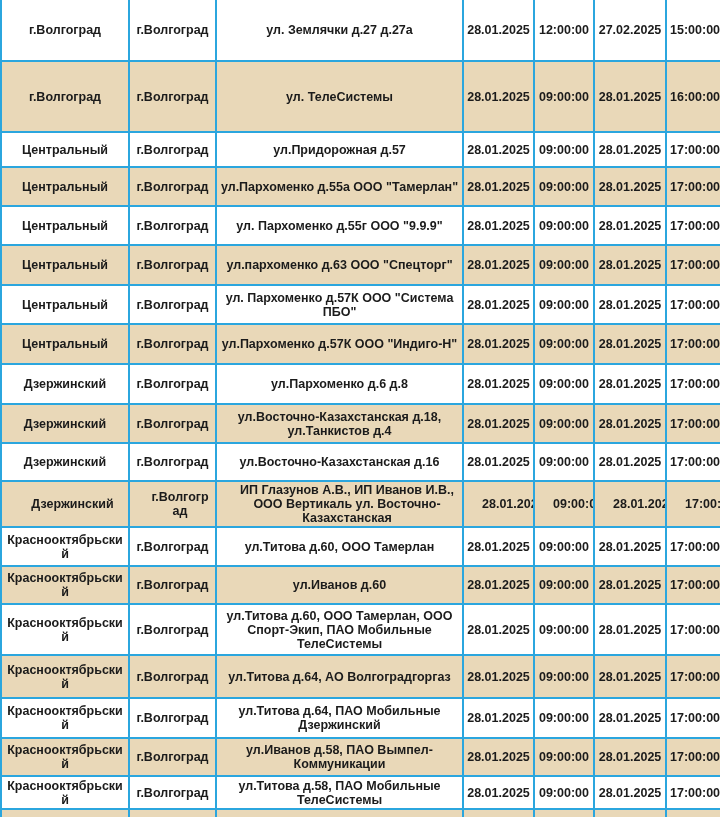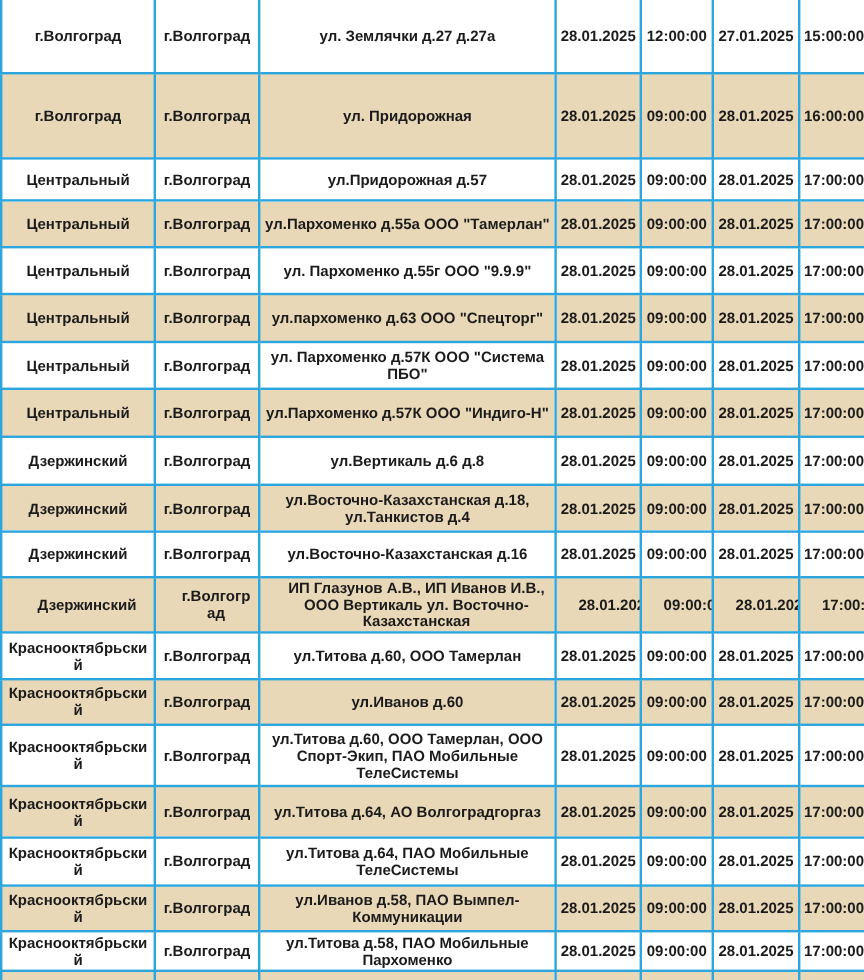--- a/index.html
+++ b/index.html
@@ -71,27 +71,27 @@
     <col style="width:72px">
     <col style="width:55px">
   </colgroup>
   <tbody>
       <tr>
     <td class="c-district">г.Волгоград</td>
     <td class="c-city">г.Волгоград</td>
     <td class="c-address">ул. Землячки д.27 д.27а</td>
     <td class="c-date">28.01.2025</td>
     <td class="c-time">12:00:00</td>
-    <td class="c-date">27.01.2025</td>
+    <td class="c-date">27.02.2025</td>
     <td class="c-time">15:00:00</td>
   </tr>
       <tr>
     <td class="c-district">г.Волгоград</td>
     <td class="c-city">г.Волгоград</td>
-    <td class="c-address">ул. Придорожная</td>
+    <td class="c-address">ул. ТелеСистемы</td>
     <td class="c-date">28.01.2025</td>
     <td class="c-time">09:00:00</td>
     <td class="c-date">28.01.2025</td>
     <td class="c-time">16:00:00</td>
   </tr>
       <tr>
     <td class="c-district">Центральный</td>
     <td class="c-city">г.Волгоград</td>
     <td class="c-address">ул.Придорожная д.57</td>
     <td class="c-date">28.01.2025</td>
@@ -140,21 +140,21 @@
     <td class="c-city">г.Волгоград</td>
     <td class="c-address">ул.Пархоменко д.57К ООО "Индиго-Н"</td>
     <td class="c-date">28.01.2025</td>
     <td class="c-time">09:00:00</td>
     <td class="c-date">28.01.2025</td>
     <td class="c-time">17:00:00</td>
   </tr>
       <tr>
     <td class="c-district">Дзержинский</td>
     <td class="c-city">г.Волгоград</td>
-    <td class="c-address">ул.Вертикаль д.6 д.8</td>
+    <td class="c-address">ул.Пархоменко д.6 д.8</td>
     <td class="c-date">28.01.2025</td>
     <td class="c-time">09:00:00</td>
     <td class="c-date">28.01.2025</td>
     <td class="c-time">17:00:00</td>
   </tr>
       <tr>
     <td class="c-district">Дзержинский</td>
     <td class="c-city">г.Волгоград</td>
     <td class="c-address">ул.Восточно-Казахстанская д.18, ул.Танкистов д.4</td>
     <td class="c-date">28.01.2025</td>
@@ -212,39 +212,39 @@
     <td class="c-city">г.Волгоград</td>
     <td class="c-address">ул.Титова д.64, АО Волгоградгоргаз</td>
     <td class="c-date">28.01.2025</td>
     <td class="c-time">09:00:00</td>
     <td class="c-date">28.01.2025</td>
     <td class="c-time">17:00:00</td>
   </tr>
       <tr>
     <td class="c-district">Краснооктябрьский</td>
     <td class="c-city">г.Волгоград</td>
-    <td class="c-address">ул.Титова д.64, ПАО Мобильные ТелеСистемы</td>
+    <td class="c-address">ул.Титова д.64, ПАО Мобильные Дзержинский</td>
     <td class="c-date">28.01.2025</td>
     <td class="c-time">09:00:00</td>
     <td class="c-date">28.01.2025</td>
     <td class="c-time">17:00:00</td>
   </tr>
       <tr>
     <td class="c-district">Краснооктябрьский</td>
     <td class="c-city">г.Волгоград</td>
     <td class="c-address">ул.Иванов д.58, ПАО Вымпел-Коммуникации</td>
     <td class="c-date">28.01.2025</td>
     <td class="c-time">09:00:00</td>
     <td class="c-date">28.01.2025</td>
     <td class="c-time">17:00:00</td>
   </tr>
       <tr>
     <td class="c-district">Краснооктябрьский</td>
     <td class="c-city">г.Волгоград</td>
-    <td class="c-address">ул.Титова д.58, ПАО Мобильные Пархоменко</td>
+    <td class="c-address">ул.Титова д.58, ПАО Мобильные ТелеСистемы</td>
     <td class="c-date">28.01.2025</td>
     <td class="c-time">09:00:00</td>
     <td class="c-date">28.01.2025</td>
     <td class="c-time">17:00:00</td>
   </tr>
       <tr>
     <td class="c-district"></td>
     <td class="c-city"></td>
     <td class="c-address"></td>
     <td class="c-date"></td>

